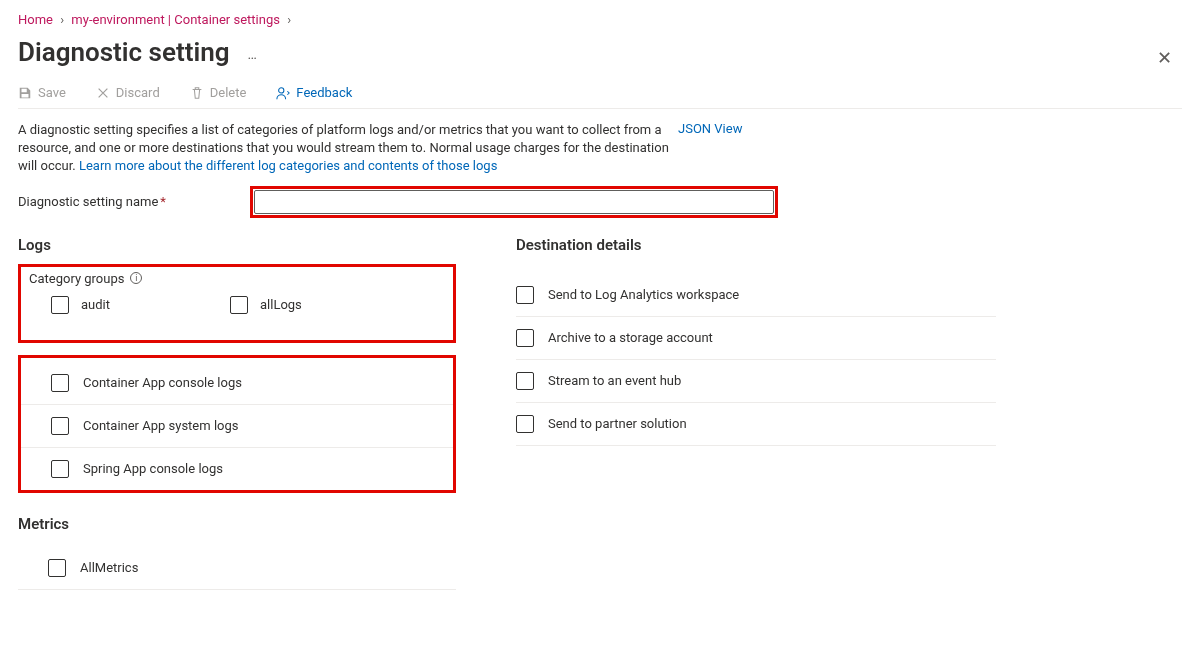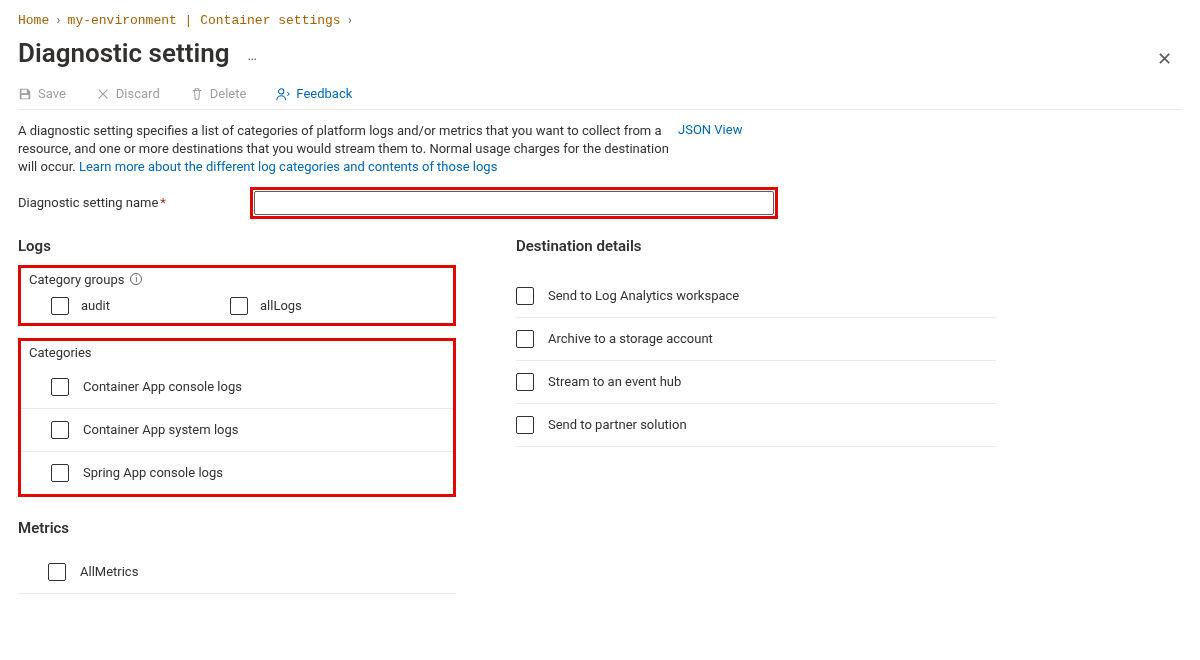--- a/index.html
+++ b/index.html
@@ -9,21 +9,21 @@
     font-size: 13px;
     color: #323130;
     background: #fff;
     width: 1200px;
   }
   a { color: #0067b8; text-decoration: none; }
   .page { padding: 8px 18px 18px 18px; }
 
   
   .breadcrumb { font-size: 13px; padding: 4px 0 6px 0; color: #605e5c; }
-  .breadcrumb .bc-link { color: #a16207; cursor: pointer; font-family: Liberation Mono, monospace; }
+  .breadcrumb .bc-link { color: #be185d; cursor: pointer; }
   .breadcrumb .sep { color: #605e5c; padding: 0 4px; }
 
   
   .head-row { display: flex; align-items: center; justify-content: space-between; margin-top: 2px; }
   .head-left { display: flex; align-items: baseline; gap: 14px; }
   h1 { font-size: 26px; font-weight: 600; margin: 2px 0 12px 0; }
   .ellipsis-btn { color: #605e5c; cursor: pointer; padding: 0 4px; font-size: 14px; position: relative; top: -2px; }
   .close-x { font-size: 18px; color: #605e5c; cursor: pointer; padding: 4px 10px; }
 
   
@@ -73,21 +73,21 @@
     margin-bottom: 8px;
   }
   .box.stack2 { margin-top: 12px; }
   .box-title { font-size: 13px; font-weight: 400; padding: 0 8px 6px 8px; display: flex; align-items: center; gap: 6px; }
   .info-icon {
     width: 12px; height: 12px; border: 1px solid #605e5c; border-radius: 50%;
     display: inline-flex; align-items: center; justify-content: center;
     font-size: 9px; color: #605e5c;
   }
 
-  .row-inline { display: flex; gap: 120px; padding: 4px 30px 8px 30px; text-align: center; }
+  .row-inline { display: flex; gap: 120px; padding: 4px 30px 26px 30px; text-align: center; }
 
   .check-row {
     display: flex; align-items: center; gap: 14px;
     padding: 12px 14px 12px 30px;
     border-top: 1px solid #edebe9;
   }
   .check-row.first { border-top: none; }
   .check-row.dest {
     padding: 12px 0 12px 0;
     border-top: none;
@@ -197,23 +197,20 @@
             <span>audit</span>
           </label>
           <label style="display:flex;align-items:center;gap:12px;">
             <span class="chk"></span>
             <span>allLogs</span>
           </label>
         </div>
       </div>
 
       <div class="box stack2">
-        <div class="box-title">
-          <span>Categories</span>
-        </div>
         <div class="check-row first">
           <span class="chk"></span>
           <span>Container App console logs</span>
         </div>
         <div class="check-row">
           <span class="chk"></span>
           <span>Container App system logs</span>
         </div>
         <div class="check-row">
           <span class="chk"></span>

